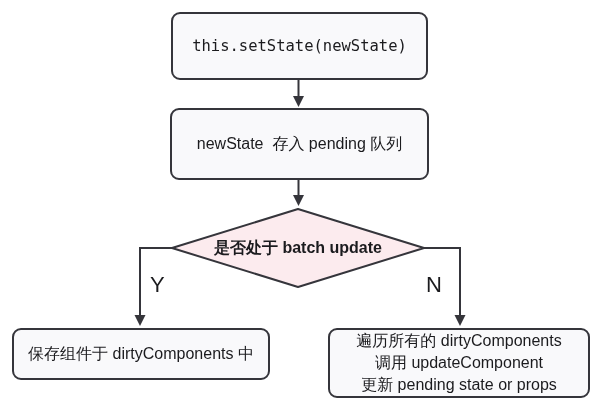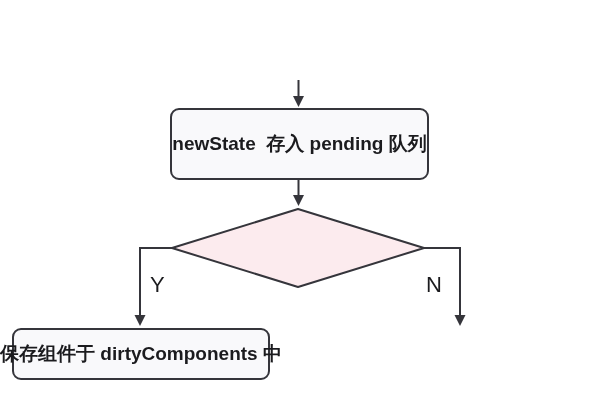--- a/index.html
+++ b/index.html
@@ -33,22 +33,22 @@
     border: 2px solid var(--line, #35353b);
     border-radius: 9px;
     display: flex;
     flex-direction: column;
     align-items: center;
     justify-content: center;
     text-align: center;
   }
   .node-label {
     white-space: pre;
-    font-weight: 700;
-    font-size: 19px;
+    font-weight: 400;
+    font-size: 16px;
     line-height: 22px;
   }
   .mono .node-label {
     font-family: "DejaVu Sans Mono", monospace;
     font-weight: 500;
     font-size: 15.5px;
     letter-spacing: 0px;
   }
   .decision-label {
     position: absolute;
@@ -90,27 +90,36 @@
     </g>
 
     <g>
       <path class="shaft" d="M424 248 H 460 V 316"></path>
       <polygon class="arrowhead" points="454.5,315 465.5,315 460,326"></polygon>
     </g>
 
     <polygon class="diamond" points="298,209 424,248 298,287 172,248"></polygon>
   </svg>
 
+  <div class="node mono" style="left:171px; top:12px; width:257px; height:68px;">
+    <span class="node-label">this.setState(newState)</span>
+  </div>
 
   <div class="node" style="left:170px; top:108px; width:259px; height:72px;">
     <span class="node-label">newState  存入 pending 队列</span>
   </div>
 
+  <div class="decision-label">是否处于 batch update</div>
 
   <div class="branch-label" id="branch-y">Y</div>
   <div class="branch-label" id="branch-n">N</div>
 
   <div class="node" style="left:12px; top:328px; width:258px; height:52px;">
     <span class="node-label">保存组件于 dirtyComponents 中</span>
   </div>
 
+  <div class="node" style="left:328px; top:328px; width:262px; height:70px;">
+    <span class="node-label">遍历所有的 dirtyComponents</span>
+    <span class="node-label">调用 updateComponent</span>
+    <span class="node-label">更新 pending state or props</span>
+  </div>
 
 </div>
 
 </body></html>

